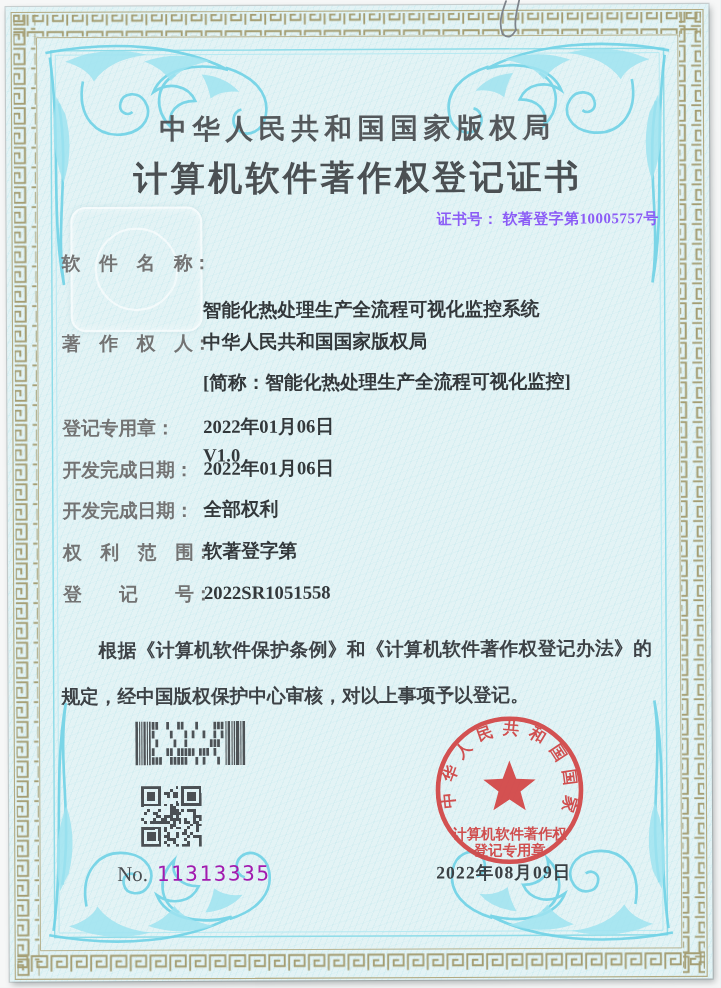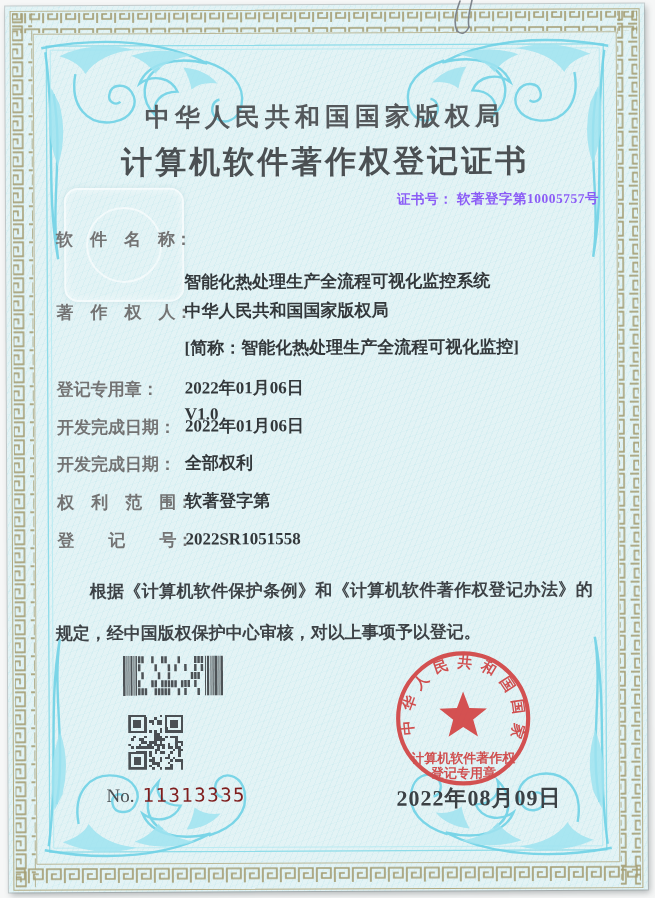--- a/index.html
+++ b/index.html
@@ -46,26 +46,26 @@
   }
   .statement{
     position:absolute;left:48px;top:565px;width:537px;
     font-size:17px;font-weight:600;color:#3d4246;line-height:42px;text-indent:34px;
     text-align:justify;
   }
   .barcode{position:absolute;left:115px;top:650px;width:100px;height:40px;}
   .qr{position:absolute;left:120px;top:709px;width:55px;height:55px;}
   .serial{position:absolute;left:98px;top:778px;font-size:19px;color:#4a4e52;}
   .serial .num{
-    font-family:"DejaVu Sans Mono",monospace;font-size:19px;color:#7f1d1d;letter-spacing:1.5px;
+    font-family:"DejaVu Sans Mono",monospace;font-size:19px;color:#a21caf;letter-spacing:1.5px;
     margin-left:8px;
   }
   .seal{position:absolute;left:380px;top:639px;width:150px;height:150px;opacity:.93;}
   .issue-date{
-    position:absolute;left:388px;top:779px;font-size:22px;font-weight:700;color:#3b4044;letter-spacing:1px;
+    position:absolute;left:388px;top:779px;font-size:16px;font-weight:700;color:#3b4044;letter-spacing:1px;
   }
   .emboss{
     position:absolute;left:58px;top:182px;width:116px;height:110px;border-radius:14px;
     border:2px solid rgba(255,255,255,.65);
     box-shadow:0 0 5px rgba(160,200,205,.35), inset 0 0 8px rgba(255,255,255,.5);
   }
   .emboss::after{
     content:"";position:absolute;left:50%;top:50%;width:72px;height:72px;margin:-38px 0 0 -38px;
     border-radius:50%;border:2px solid rgba(255,255,255,.6);
   }

